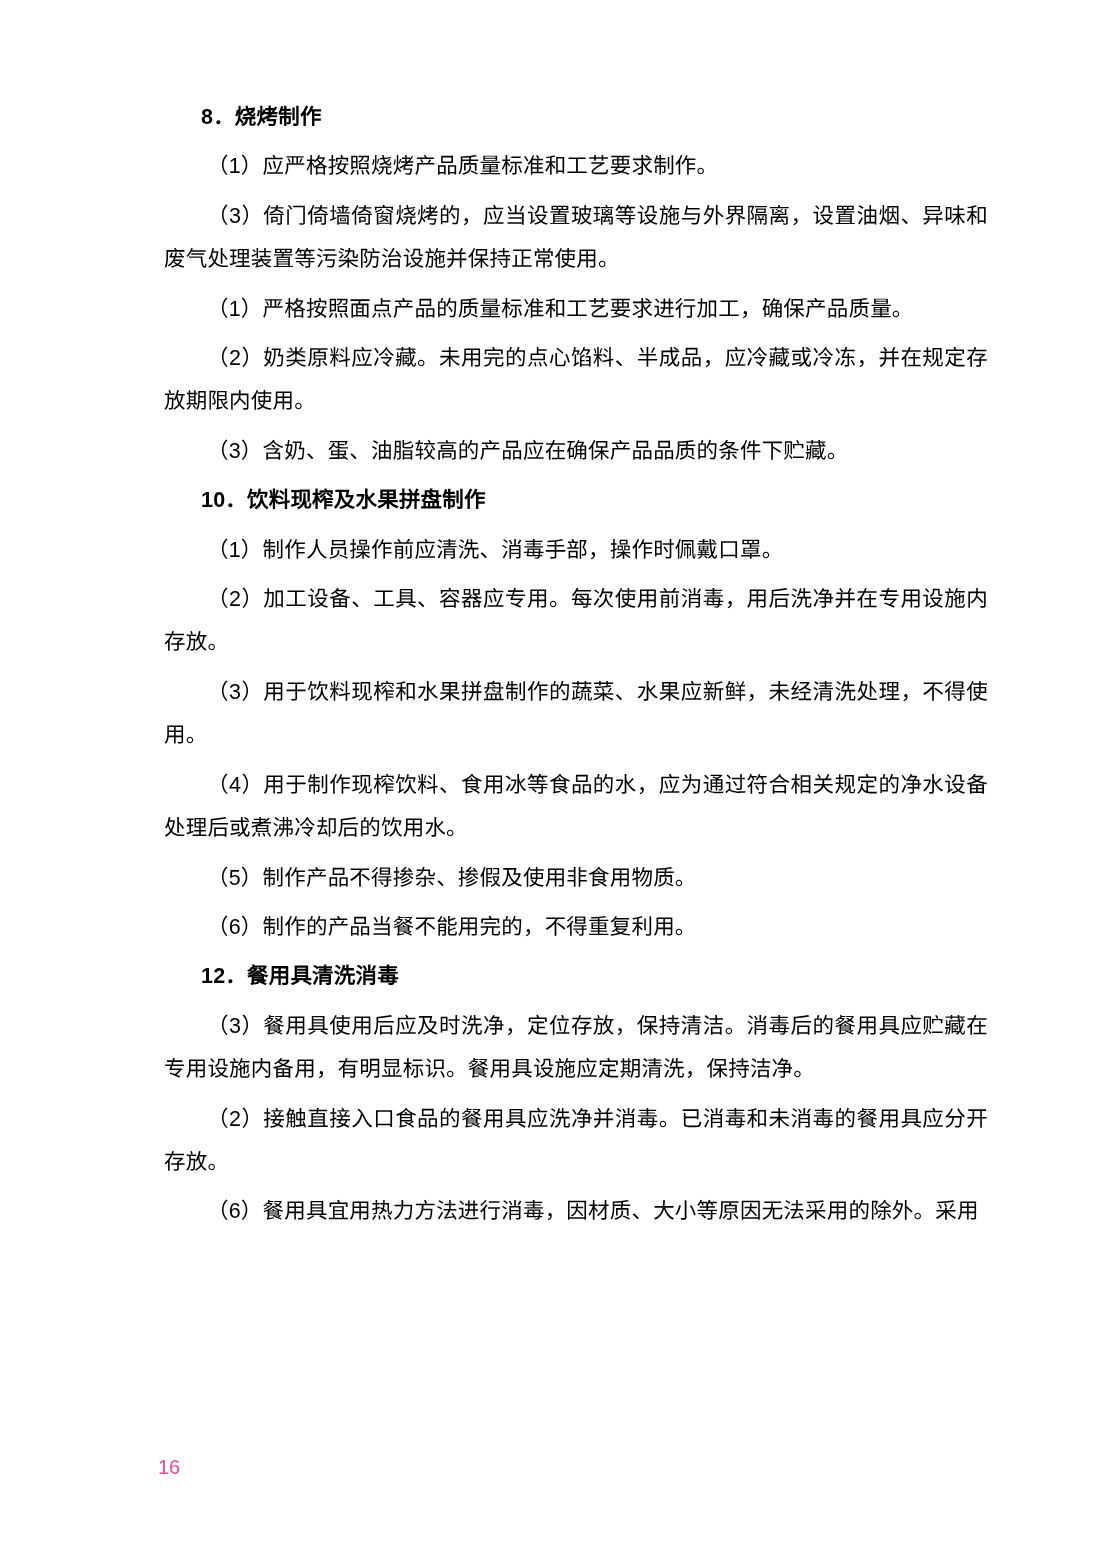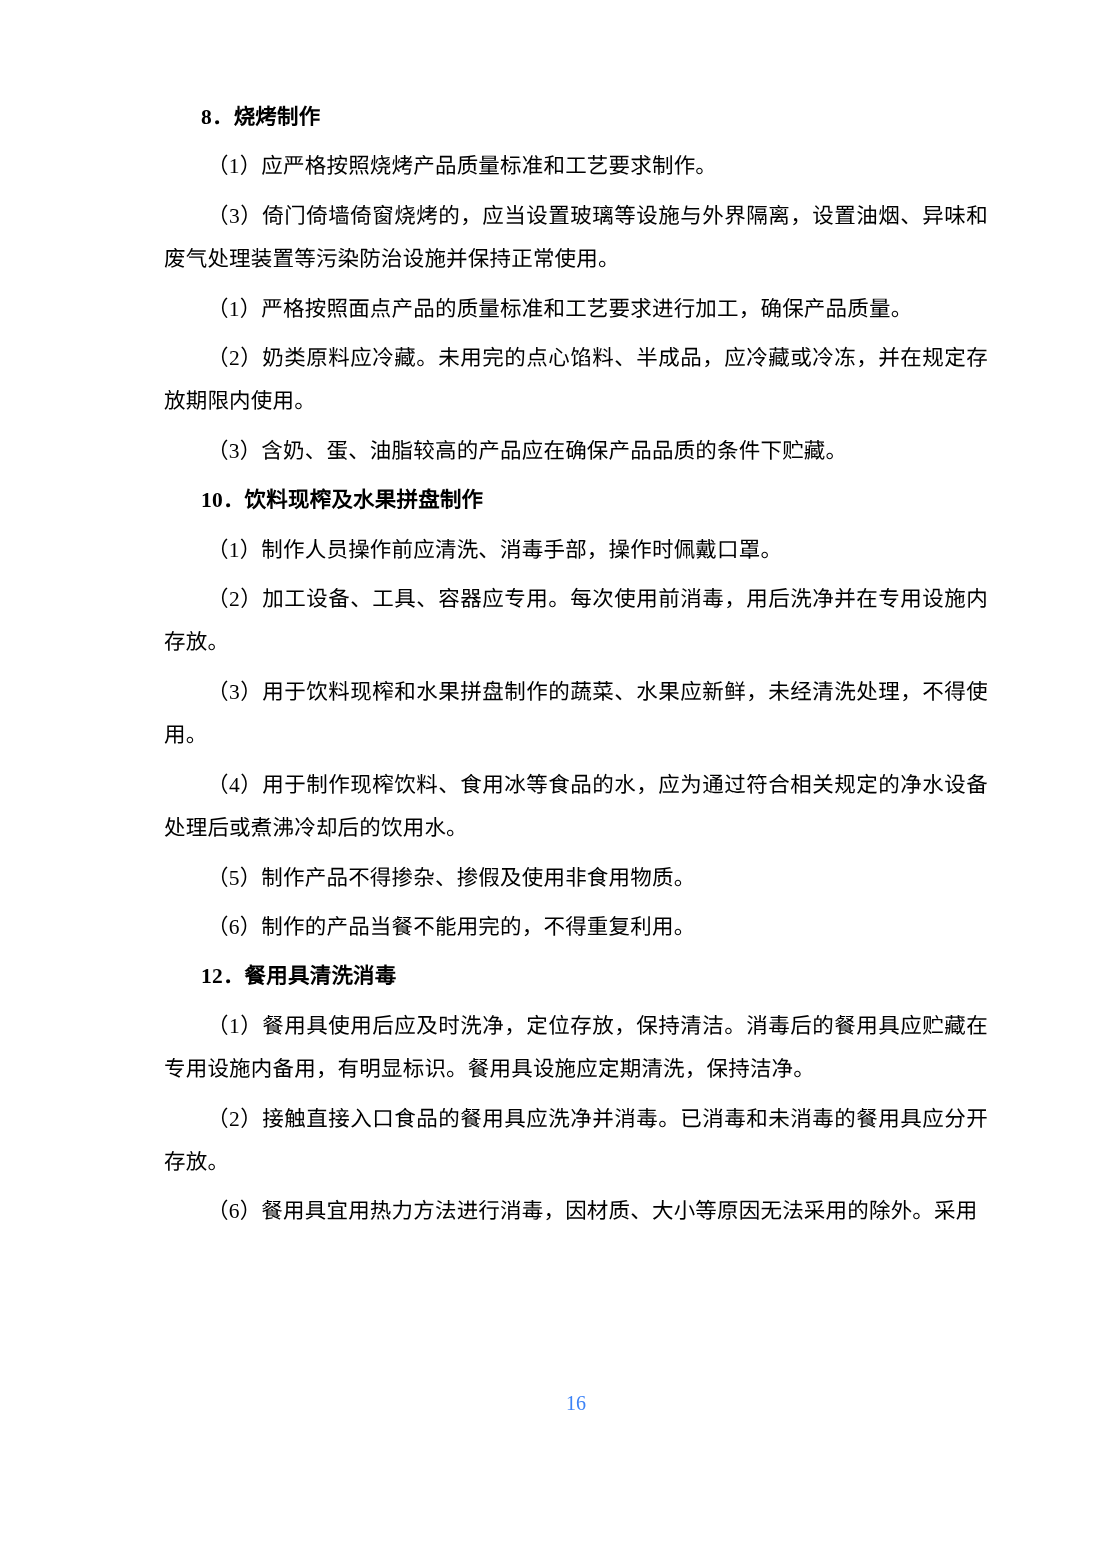--- a/index.html
+++ b/index.html
@@ -6,21 +6,21 @@
     margin: 0;
     padding: 0;
     background: #ffffff;
   }
   .page {
     position: relative;
     width: 1103px;
     height: 1559px;
     background: #ffffff;
     overflow: hidden;
-    font-family: Liberation Serif, serif;
+    font-family: Liberation Sans, sans-serif;
     color: #000000;
     border-radius: 14px;
   }
   .content {
     position: absolute;
     left: 158px;
     top: 96px;
     width: 836px;
     font-size: 21.5px;
     line-height: 43.4px;
@@ -40,26 +40,26 @@
     text-align: left;
   }
   .para {
     margin: 6px;
     padding: 0;
     text-indent: 2em;
   }
   .footer {
     position: absolute;
     left: 158px;
-    top: 1388px;
+    top: 1452px;
     width: 836px;
-    text-align: center;
+    text-align: left;
     font-size: 20px;
     line-height: 30px;
-    color: #3b82f6;
+    color: #ec4899;
   }
 </style>
 </head>
 <body>
 
 <div class="page">
 
   <main class="content">
 
     <section>
@@ -80,21 +80,21 @@
       <p class="para">（2）加工设备、工具、容器应专用。每次使用前消毒，用后洗净并在专用设施内存放。</p>
       <p class="para">（3）用于饮料现榨和水果拼盘制作的蔬菜、水果应新鲜，未经清洗处理，不得使用。</p>
       <p class="para">（4）用于制作现榨饮料、食用冰等食品的水，应为通过符合相关规定的净水设备处理后或煮沸冷却后的饮用水。</p>
       <p class="para">（5）制作产品不得掺杂、掺假及使用非食用物质。</p>
       <p class="para">（6）制作的产品当餐不能用完的，不得重复利用。</p>
     </section>
 
 
     <section>
       <h2 class="heading">12．餐用具清洗消毒</h2>
-      <p class="para">（1）餐用具使用后应及时洗净，定位存放，保持清洁。消毒后的餐用具应贮藏在专用设施内备用，有明显标识。餐用具设施应定期清洗，保持洁净。</p>
+      <p class="para">（3）餐用具使用后应及时洗净，定位存放，保持清洁。消毒后的餐用具应贮藏在专用设施内备用，有明显标识。餐用具设施应定期清洗，保持洁净。</p>
       <p class="para">（2）接触直接入口食品的餐用具应洗净并消毒。已消毒和未消毒的餐用具应分开存放。</p>
       <p class="para">（6）餐用具宜用热力方法进行消毒，因材质、大小等原因无法采用的除外。采用</p>
     </section>
 
   </main>
 
   <footer class="footer">
     <span>16</span>
   </footer>
 

